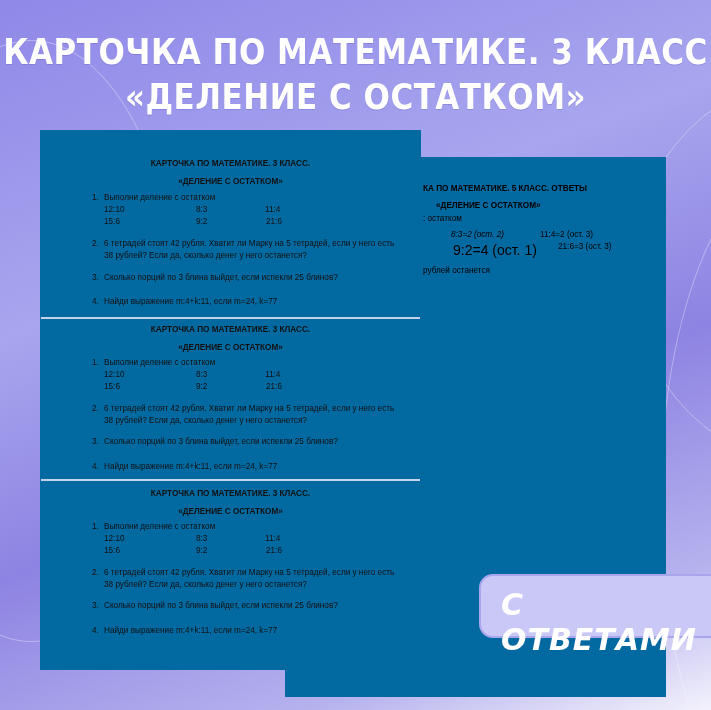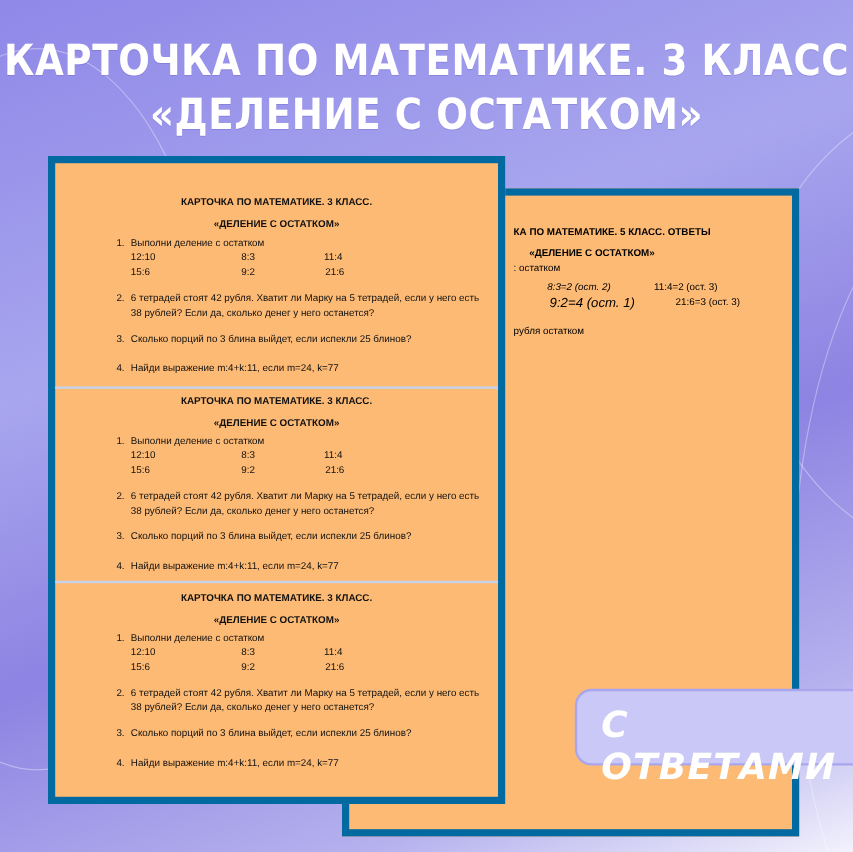--- a/index.html
+++ b/index.html
@@ -13,22 +13,22 @@
     pointer-events: none;
   }
   .headline {
     position: absolute; left: 0; right: 0; text-align: center;
     color: #ffffff; font-family: "DejaVu Sans", sans-serif; font-weight: bold;
     font-size: 31px; letter-spacing: 0.5px;
     text-shadow: 0 1px 0 rgba(80,70,180,0.25);
     transform: scaleY(1.15);
   }
   .page {
-    position: absolute; background: #fdba74;
-    border: 6px solid #0369a1;
+    position: absolute; background: #0369a1;
+    border: 1px solid #0369a1;
     box-sizing: border-box;
   }
   .answers-page { left: 285px; top: 157px; width: 381px; height: 540px; }
   .front-page { left: 40px; top: 130px; width: 381px; height: 540px; }
   .card {
     position: absolute; left: 0; width: 100%; box-sizing: border-box;
     font-size: 8.2px; color: #111;
   }
   .card + .card { border-top: 2px solid #c6d1ec; }
   .card-title {
@@ -56,23 +56,23 @@
 
 <div class="headline" style="top:33px;">КАРТОЧКА ПО МАТЕМАТИКЕ. 3 КЛАСС</div>
 <div class="headline" style="top:78px;">«ДЕЛЕНИЕ С ОСТАТКОМ»</div>
 
 <div class="page answers-page">
   <div class="abs" style="left:137px; top:26px; font-weight:bold; font-size:8.2px;">КА ПО МАТЕМАТИКЕ. 5 КЛАСС. ОТВЕТЫ</div>
   <div class="abs" style="left:150px; top:43px; font-weight:bold; font-size:8.2px;">«ДЕЛЕНИЕ С ОСТАТКОМ»</div>
   <div class="abs" style="left:137px; top:56px; font-size:8.2px;">: остатком</div>
   <div class="abs" style="left:165px; top:72px; font-size:8.2px;font-style:italic;">8:3=2 (ост. 2)</div>
   <div class="abs" style="left:254px; top:72px; font-size:8.2px;">11:4=2 (ост. 3)</div>
-  <div class="abs" style="left:167px; top:84px; font-size:11px;font-style:italic;">9:2=4 (ост. 1)</div>
+  <div class="abs" style="left:167px; top:84px; font-size:14px;">9:2=4 (ост. 1)</div>
   <div class="abs" style="left:272px; top:84px; font-size:8.2px;">21:6=3 (ост. 3)</div>
-  <div class="abs" style="left:137px; top:108px; font-size:8.2px;">рубля остатком</div>
+  <div class="abs" style="left:137px; top:108px; font-size:8.2px;">рублей останется</div>
 </div>
 
 <div class="page front-page">
 
   <div class="card" style="top:0; height:186px;">
     <div class="card-title" style="top:28px;">КАРТОЧКА ПО МАТЕМАТИКЕ. 3 КЛАСС.</div>
     <div class="card-title" style="top:46px;">«ДЕЛЕНИЕ С ОСТАТКОМ»</div>
     <div class="abs" style="left:51px; top:62px;">1.</div>
     <div class="abs" style="left:63px; top:62px;">Выполни деление с остатком</div>
     <div class="abs" style="left:63px; top:74px;">12:10</div>

